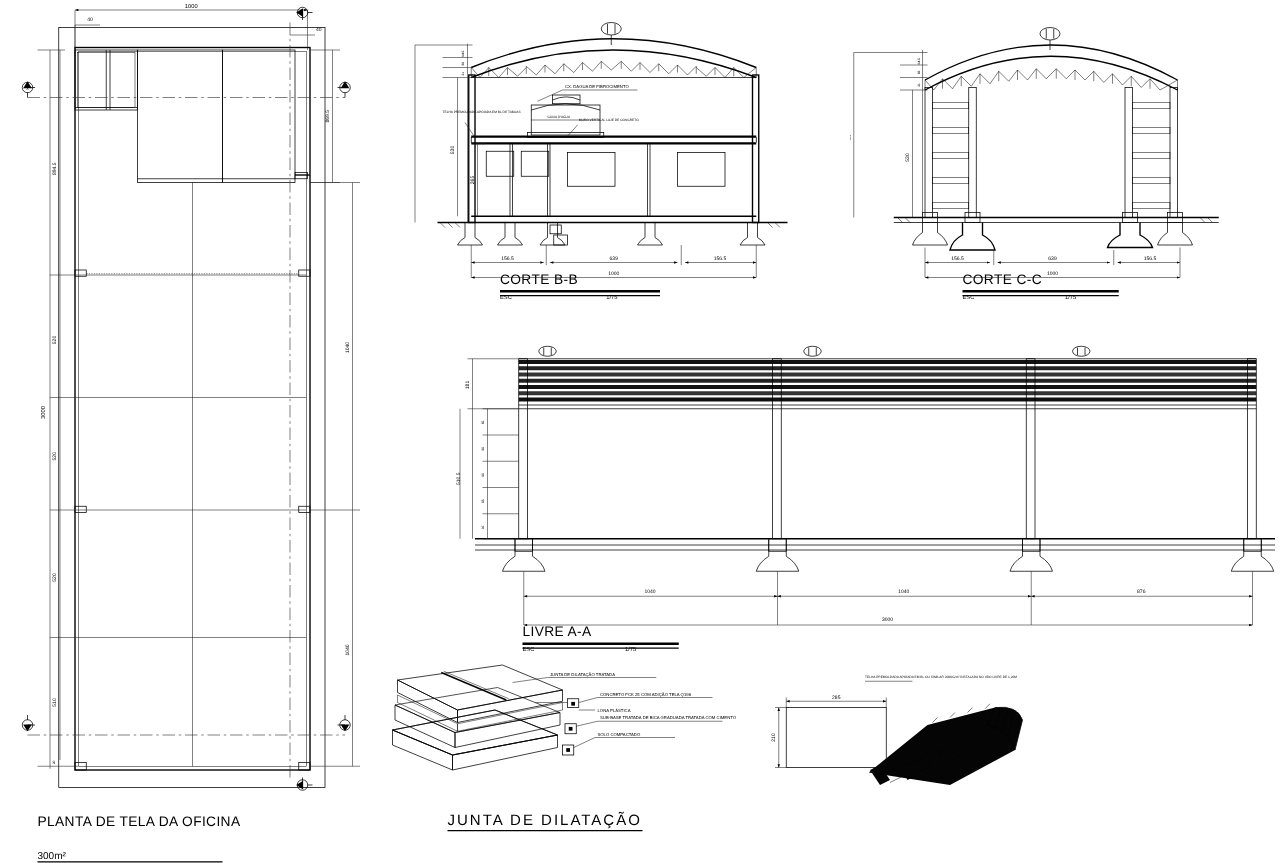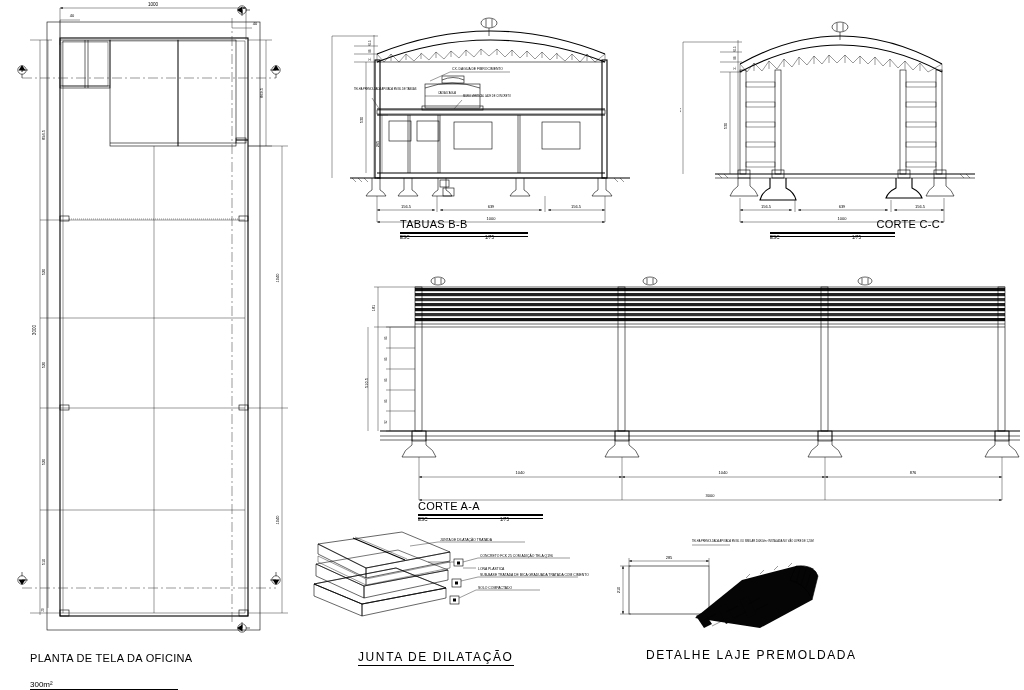--- a/index.html
+++ b/index.html
@@ -282,21 +282,21 @@
   <text class="tinynum" x="246" y="198" text-anchor="middle">156.5</text>
   <line class="dim" x1="47" y1="186" x2="47" y2="212"></line>
   <line class="dim" x1="107" y1="186" x2="107" y2="202"></line>
   <line class="dim" x1="215" y1="186" x2="215" y2="202"></line>
   <line class="dim" x1="275" y1="186" x2="275" y2="212"></line>
   <line class="dim" x1="47" y1="212" x2="275" y2="212" marker-start="url(#arS)" marker-end="url(#ar)"></line>
   <text class="tinynum" x="161" y="210" text-anchor="middle">1000</text>
 </svg>
 
 <div style="position:absolute;left:400px;top:218px;width:170px;">
-  <div class="title">TABUAS B-B</div>
+  <div class="title">CORTE B-B</div>
   <div style="position:relative;height:12px;margin-top:2px;">
     <div style="position:absolute;left:0;top:0;width:128px;height:2px;background:#000;"></div>
     <div style="position:absolute;left:0;top:4px;width:128px;height:.7px;background:#000;"></div>
     <span class="esc" style="position:absolute;left:0;top:3px;">ESC</span>
     <span class="esc" style="position:absolute;left:85px;top:3px;">1/75</span>
   </div>
 </div>
 
 <svg style="position:absolute;left:680px;top:10px;" width="320" height="220" viewBox="0 0 320 220">
   <defs>
@@ -382,21 +382,21 @@
   <text class="tinynum" x="162" y="198" text-anchor="middle">639</text>
   <text class="tinynum" x="240" y="198" text-anchor="middle">156.5</text>
   <line class="dim" x1="60" y1="188" x2="60" y2="212"></line>
   <line class="dim" x1="115" y1="190" x2="115" y2="202"></line>
   <line class="dim" x1="211" y1="190" x2="211" y2="202"></line>
   <line class="dim" x1="264" y1="188" x2="264" y2="212"></line>
   <line class="dim" x1="60" y1="212" x2="264" y2="212" marker-start="url(#arS)" marker-end="url(#ar)"></line>
   <text class="tinynum" x="162" y="210" text-anchor="middle">1000</text>
 </svg>
 
-<div style="position:absolute;left:770px;top:218px;width:170px;text-align:right;">
+<div style="position:absolute;left:770px;top:218px;width:170px;">
   <div class="title">CORTE C-C</div>
   <div style="position:relative;height:12px;margin-top:2px;">
     <div style="position:absolute;left:0;top:0;width:125px;height:2px;background:#000;"></div>
     <div style="position:absolute;left:0;top:4px;width:125px;height:.7px;background:#000;"></div>
     <span class="esc" style="position:absolute;left:0;top:3px;">ESC</span>
     <span class="esc" style="position:absolute;left:82px;top:3px;">1/75</span>
   </div>
 </div>
 
 <svg style="position:absolute;left:360px;top:265px;" width="660" height="250" viewBox="0 0 660 250">
@@ -482,21 +482,21 @@
   <text class="tinynum" x="553" y="209" text-anchor="middle">876</text>
   <line class="dim" x1="59" y1="192" x2="59" y2="235"></line>
   <line class="dim" x1="262" y1="192" x2="262" y2="235"></line>
   <line class="dim" x1="465" y1="192" x2="465" y2="235"></line>
   <line class="dim" x1="642" y1="192" x2="642" y2="235"></line>
   <line class="dim" x1="59" y1="235" x2="642" y2="235" marker-start="url(#arS)" marker-end="url(#ar)"></line>
   <text class="tinynum" x="350" y="232" text-anchor="middle">3000</text>
 </svg>
 
 <div style="position:absolute;left:418px;top:500px;width:170px;">
-  <div class="title">CORTE A-A</div>
+  <div class="title">LIVRE A-A</div>
   <div style="position:relative;height:12px;margin-top:2px;">
     <div style="position:absolute;left:0;top:0;width:125px;height:2px;background:#000;"></div>
     <div style="position:absolute;left:0;top:4px;width:125px;height:.7px;background:#000;"></div>
     <span class="esc" style="position:absolute;left:0;top:3px;">ESC</span>
     <span class="esc" style="position:absolute;left:82px;top:3px;">1/75</span>
   </div>
 </div>
 
 <svg style="position:absolute;left:310px;top:528px;" width="300" height="120" viewBox="0 0 300 120">
   <defs>
@@ -604,17 +604,14 @@
 
     <path class="ln vthin" d="M146,50 L150,46 M160,46 L164,42 M174,42 L178,38 M188,39 L192,35" stroke="#000"></path>
   </g>
 
   <g>
     <text class="t2" x="92" y="14">TELHA PREMOLDADA APOIADA EM BL OU SIMILAR 200KG/m² INSTALADA NO VÃO LIVRE DE 1,20M</text>
     <line class="dim" x1="92" y1="17" x2="130" y2="17"></line>
   </g>
 </svg>
 
-<div style="position:absolute;left:646px;top:648px;">
-  <div class="title2">DETALHE  LAJE  PREMOLDADA</div>
+
 </div>
 
-</div>
-
 </body></html>

